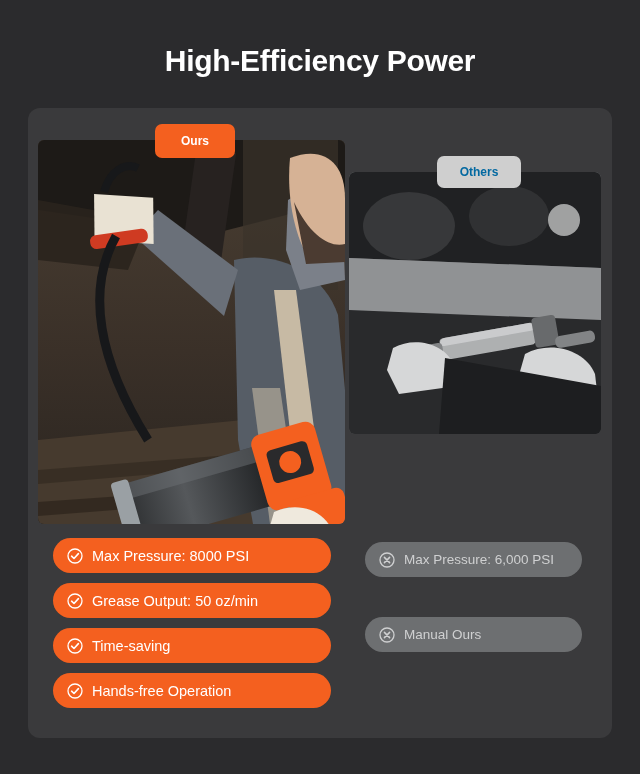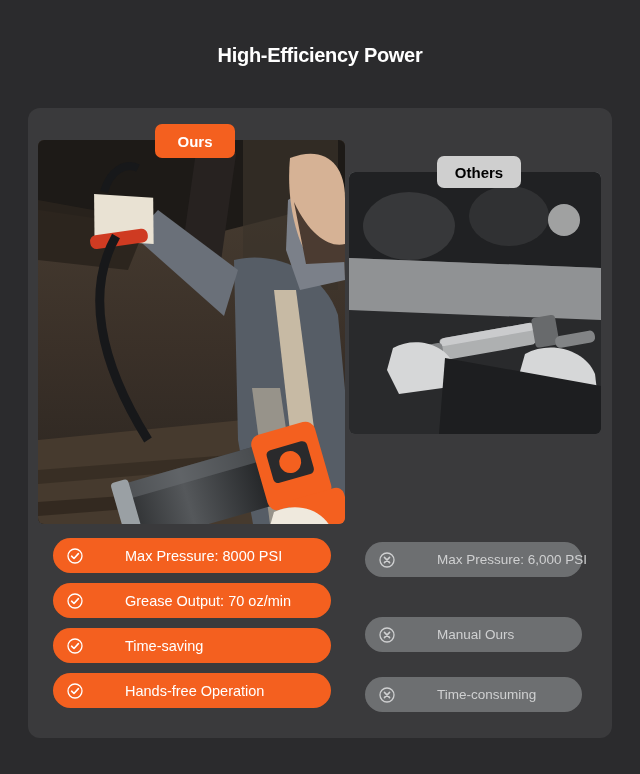--- a/index.html
+++ b/index.html
@@ -10,56 +10,56 @@
     overflow: hidden;
   }
   .page {
     position: relative;
     width: 640px; height: 774px;
     background: #2b2b2d;
   }
   .title {
     text-align: center;
     color: #ffffff;
-    font-size: 20px;
+    font-size: 30px;
     font-weight: bold;
     letter-spacing: -0.3px;
     padding-top: 44px;
   }
 
   .panel {
     position: absolute;
     left: 28px; top: 108px;
     width: 584px; height: 630px;
     background: #3a3a3c;
     border-radius: 12px;
   }
 
   
   .badge {
     position: absolute;
     z-index: 5;
     border-radius: 7px;
-    font-size: 15px;
+    font-size: 12px;
     font-weight: bold;
     display: flex;
     align-items: center;
     justify-content: center;
   }
   .badge-ours {
     left: 155px; top: 124px;
     width: 80px; height: 34px;
     background: #f4601f;
     color: #ffffff;
   }
   .badge-others {
     left: 437px; top: 156px;
     width: 84px; height: 32px;
     background: #cfcfcf;
-    color: #000000;
+    color: #0369a1;
   }
 
   
   .img-ours {
     position: absolute;
     left: 38px; top: 140px;
     width: 307px; height: 384px;
     border-radius: 6px;
     overflow: hidden;
     background: #2d2a26;
@@ -80,21 +80,20 @@
   }
   .list-ours { left: 53px; top: 538px; width: 278px; }
   .list-others { left: 365px; top: 542px; width: 217px; }
 
   .feat {
     display: flex;
     align-items: center;
     border-radius: 20px;
     margin-bottom: 10px;
     padding: 0 14px;
-    gap: 33px;
   }
   .feat-ours {
     height: 35px;
     background: #f4601f;
     color: #ffffff;
     font-size: 14.5px;
   }
   .feat-others {
     height: 35px;
     background: #6d6f71;
@@ -230,21 +229,21 @@
       </span>
       <span class="feat-label">Max Pressure: 8000 PSI</span>
     </div>
     <div class="feat feat-ours">
       <span class="ico">
         <svg width="16" height="16" viewBox="0 0 16 16">
             <circle cx="8" cy="8" r="7" fill="none" stroke="#ffffff" stroke-width="1.3"></circle>
             <path d="M4.6 8.2 L7 10.5 L11.4 5.6" fill="none" stroke="#ffffff" stroke-width="1.6" stroke-linecap="round" stroke-linejoin="round"></path>
           </svg>
       </span>
-      <span class="feat-label">Grease Output: 70 oz/min</span>
+      <span class="feat-label">Grease Output: 50 oz/min</span>
     </div>
     <div class="feat feat-ours">
       <span class="ico">
         <svg width="16" height="16" viewBox="0 0 16 16">
             <circle cx="8" cy="8" r="7" fill="none" stroke="#ffffff" stroke-width="1.3"></circle>
             <path d="M4.6 8.2 L7 10.5 L11.4 5.6" fill="none" stroke="#ffffff" stroke-width="1.6" stroke-linecap="round" stroke-linejoin="round"></path>
           </svg>
       </span>
       <span class="feat-label">Time-saving</span>
     </div>
@@ -274,24 +273,15 @@
     <div class="feat feat-others">
       <span class="ico">
         <svg width="16" height="16" viewBox="0 0 16 16">
             <circle cx="8" cy="8" r="7" fill="none" stroke="#cfd0d1" stroke-width="1.3"></circle>
             <path d="M5.4 5.4 L10.6 10.6 M10.6 5.4 L5.4 10.6" fill="none" stroke="#cfd0d1" stroke-width="1.5" stroke-linecap="round"></path>
           </svg>
       </span>
       <span class="feat-label">Manual Ours</span>
     </div>
     <div class="spacer-15"></div>
-    <div class="feat feat-others">
-      <span class="ico">
-        <svg width="16" height="16" viewBox="0 0 16 16">
-            <circle cx="8" cy="8" r="7" fill="none" stroke="#cfd0d1" stroke-width="1.3"></circle>
-            <path d="M5.4 5.4 L10.6 10.6 M10.6 5.4 L5.4 10.6" fill="none" stroke="#cfd0d1" stroke-width="1.5" stroke-linecap="round"></path>
-          </svg>
-      </span>
-      <span class="feat-label">Time-consuming</span>
-    </div>
   </div>
 
 </div>
 
 </body></html>

